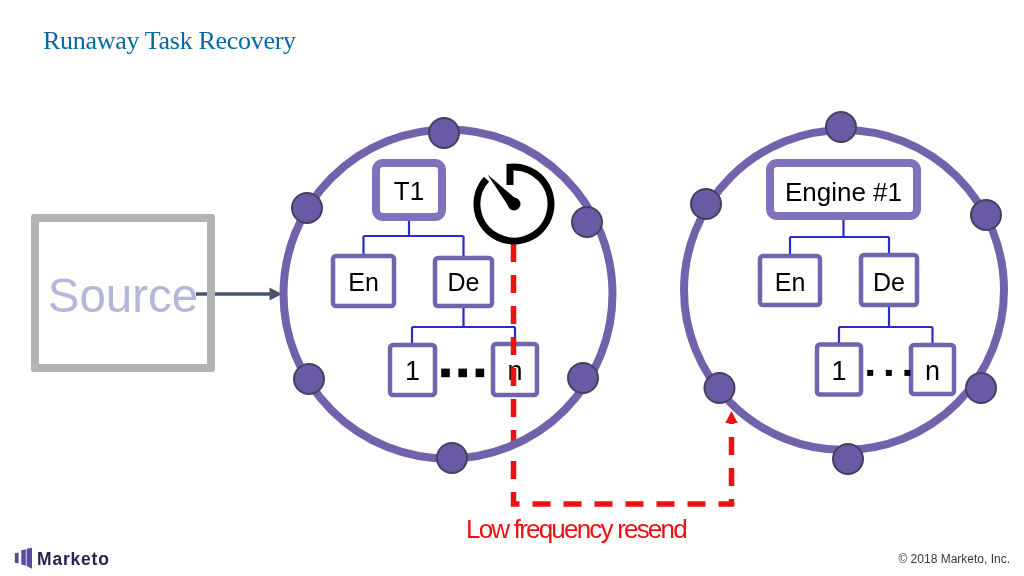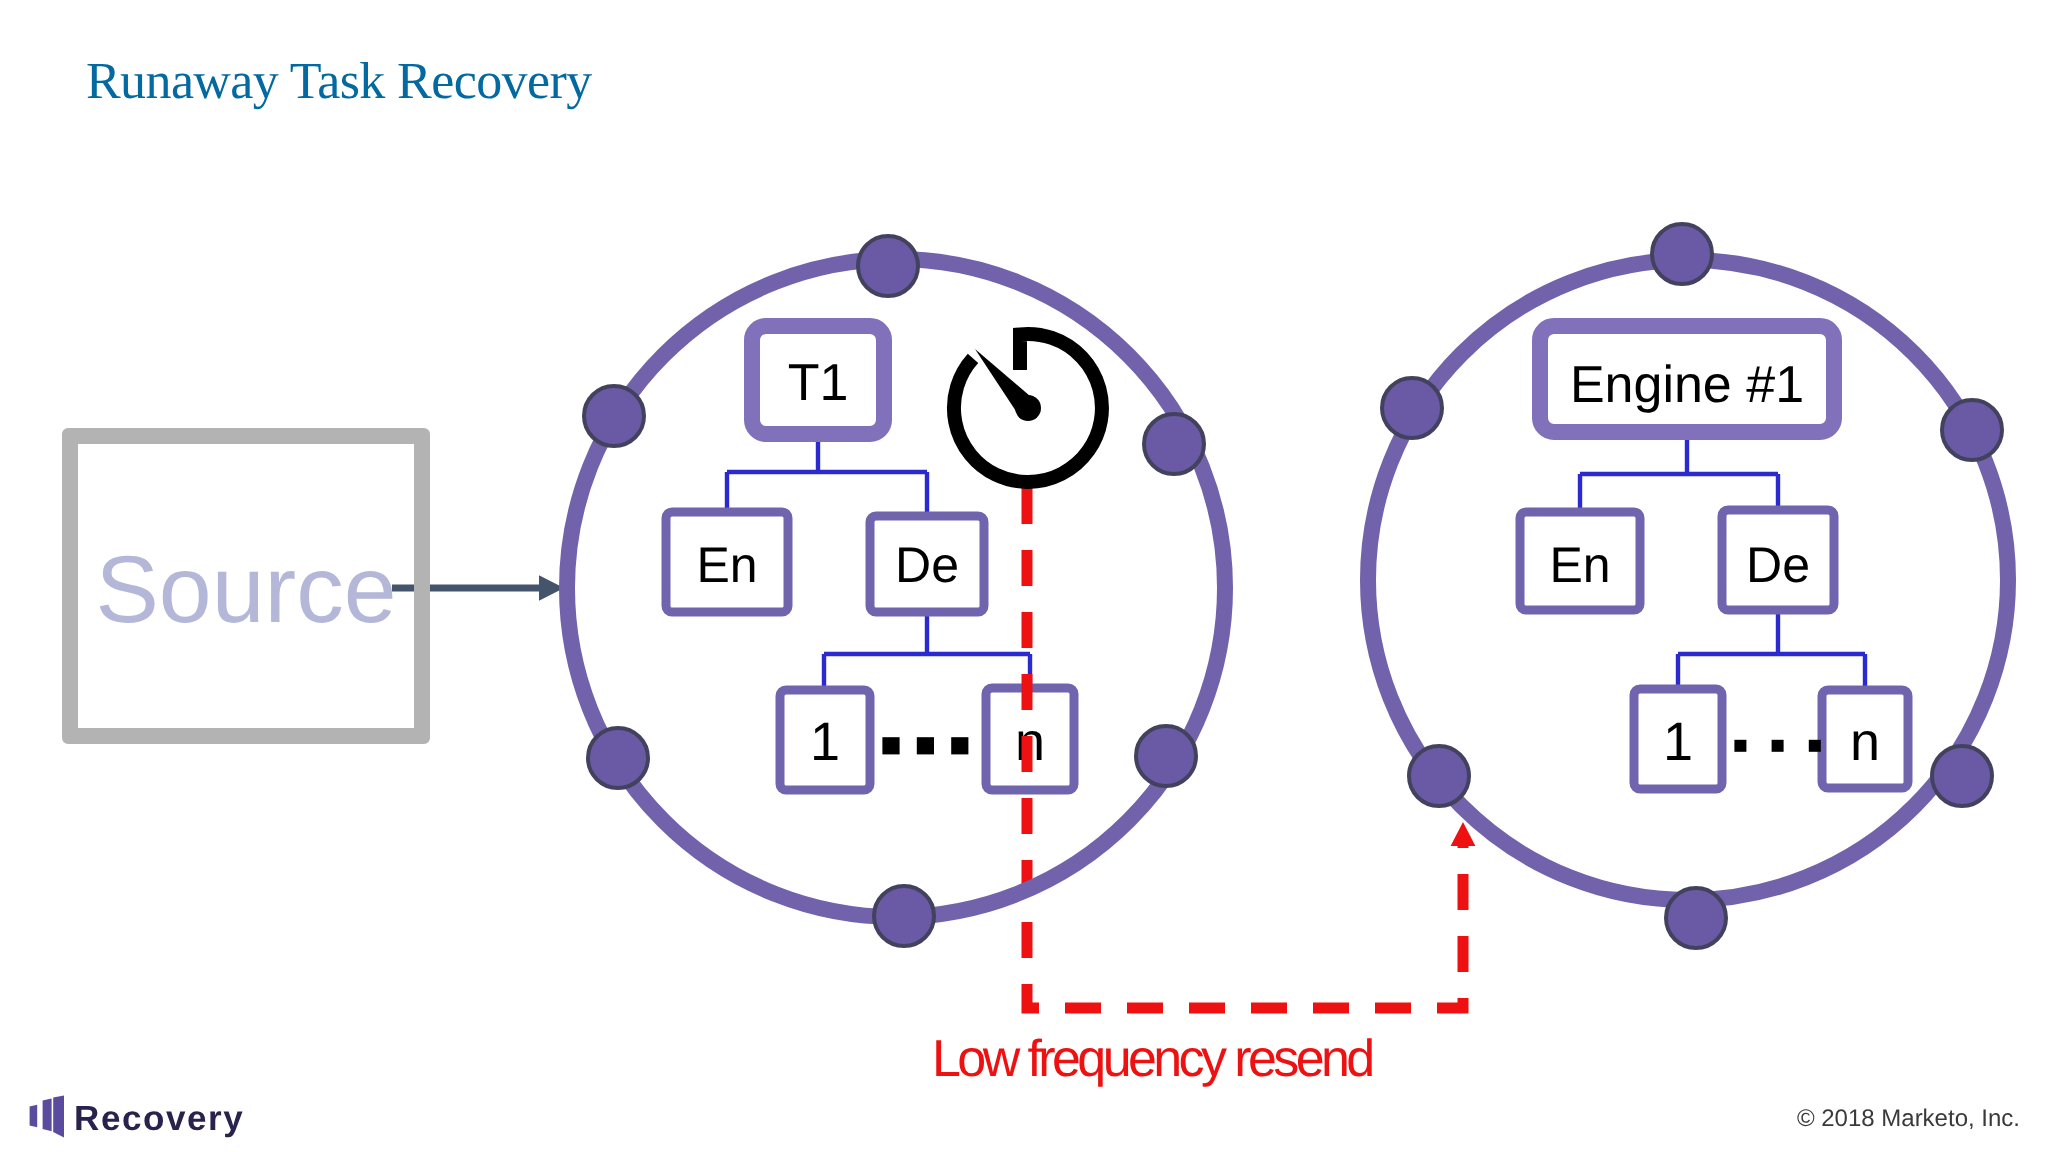--- a/index.html
+++ b/index.html
@@ -109,14 +109,14 @@
   </div>
 <div class="abs" id="lowfreq">Low frequency resend</div>
 
 <svg class="abs" id="mklogo" style="left:0;top:540px" width="40" height="36" viewBox="0 0 40 36">
   <g fill="#5a4b9e">
     <path d="M 14.8 13.3 L 18.6 12.4 L 18.6 23.6 L 14.8 22.7 Z"></path>
     <path d="M 21.3 10.2 L 25.8 9.3 L 25.8 25.6 L 21.3 24.5 Z"></path>
     <path d="M 26.6 8.8 L 32 7.7 L 32 28.8 L 26.6 26.0 Z"></path>
   </g>
 </svg>
-<div class="abs" id="mktext">Recovery</div>
+<div class="abs" id="mktext">Marketo</div>
 <div class="abs" id="copyright">© 2018 Marketo, Inc.</div>
 
 </body></html>

